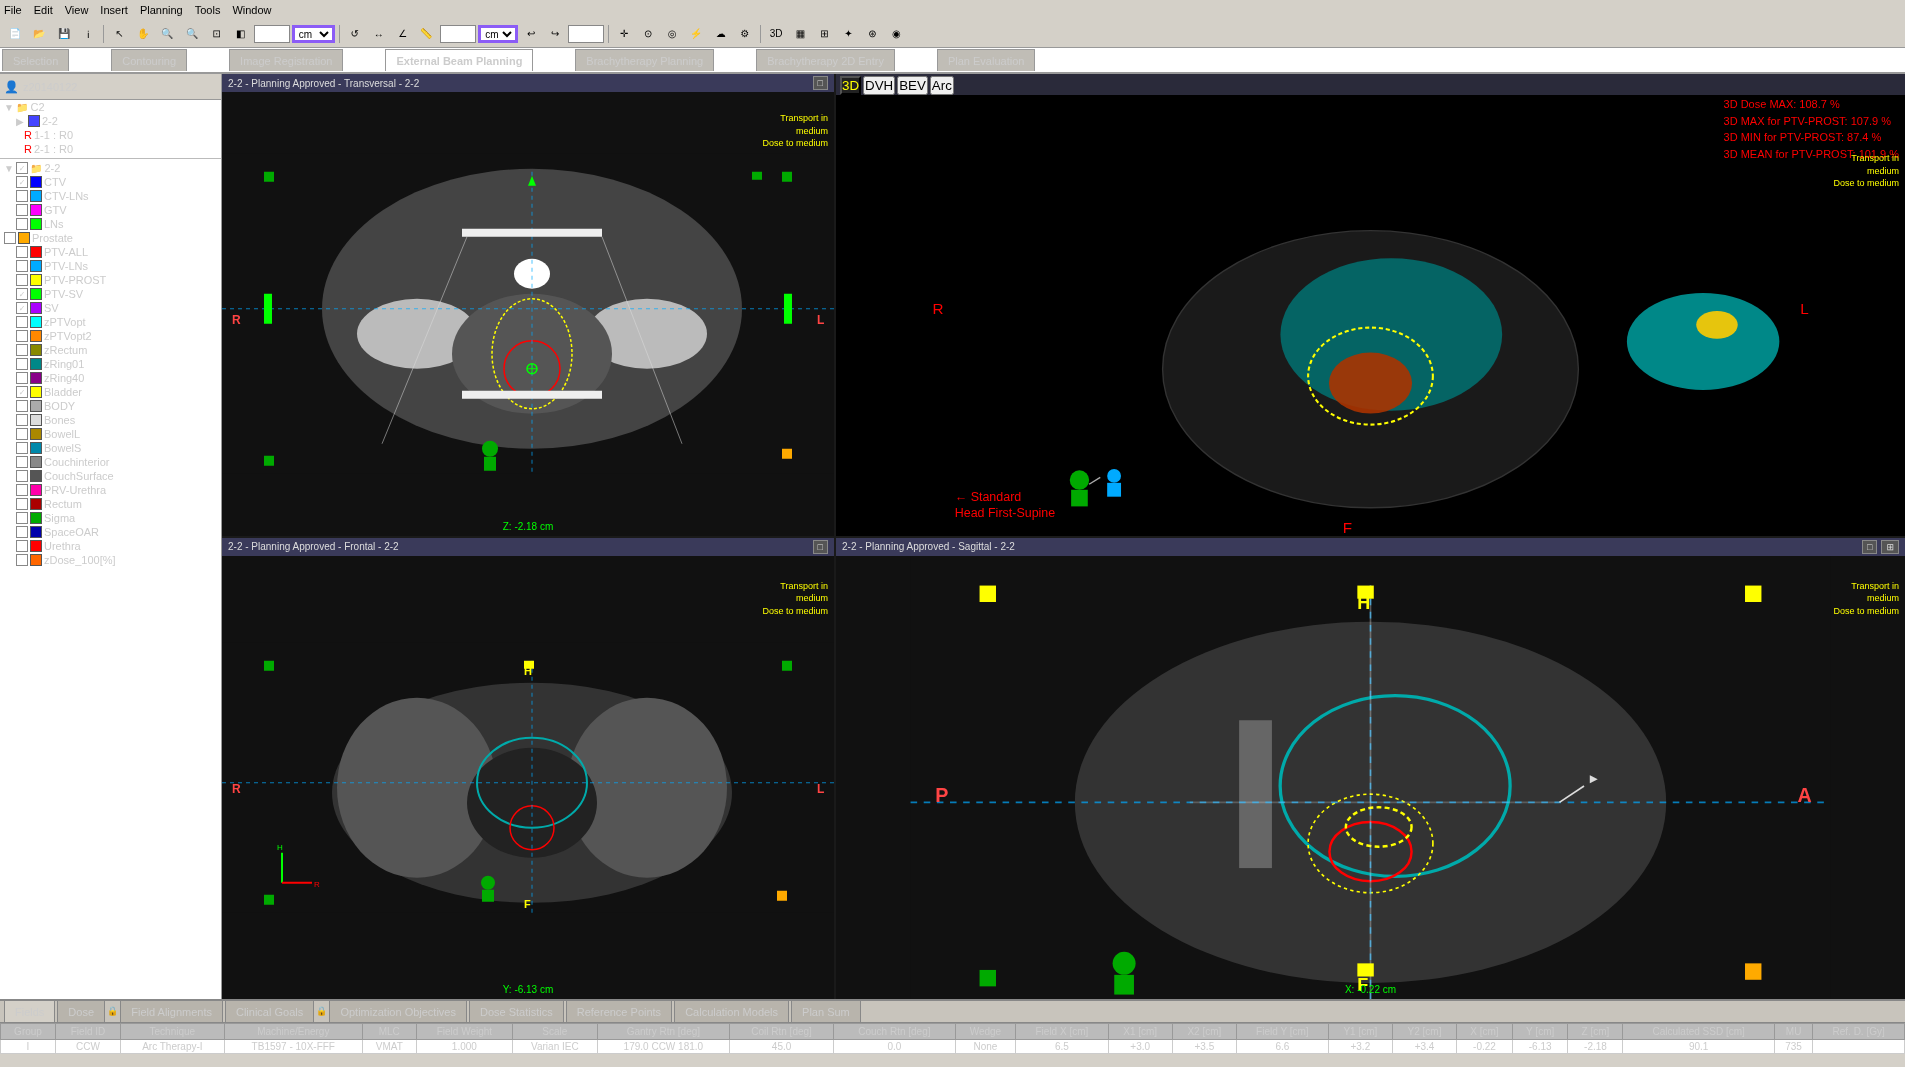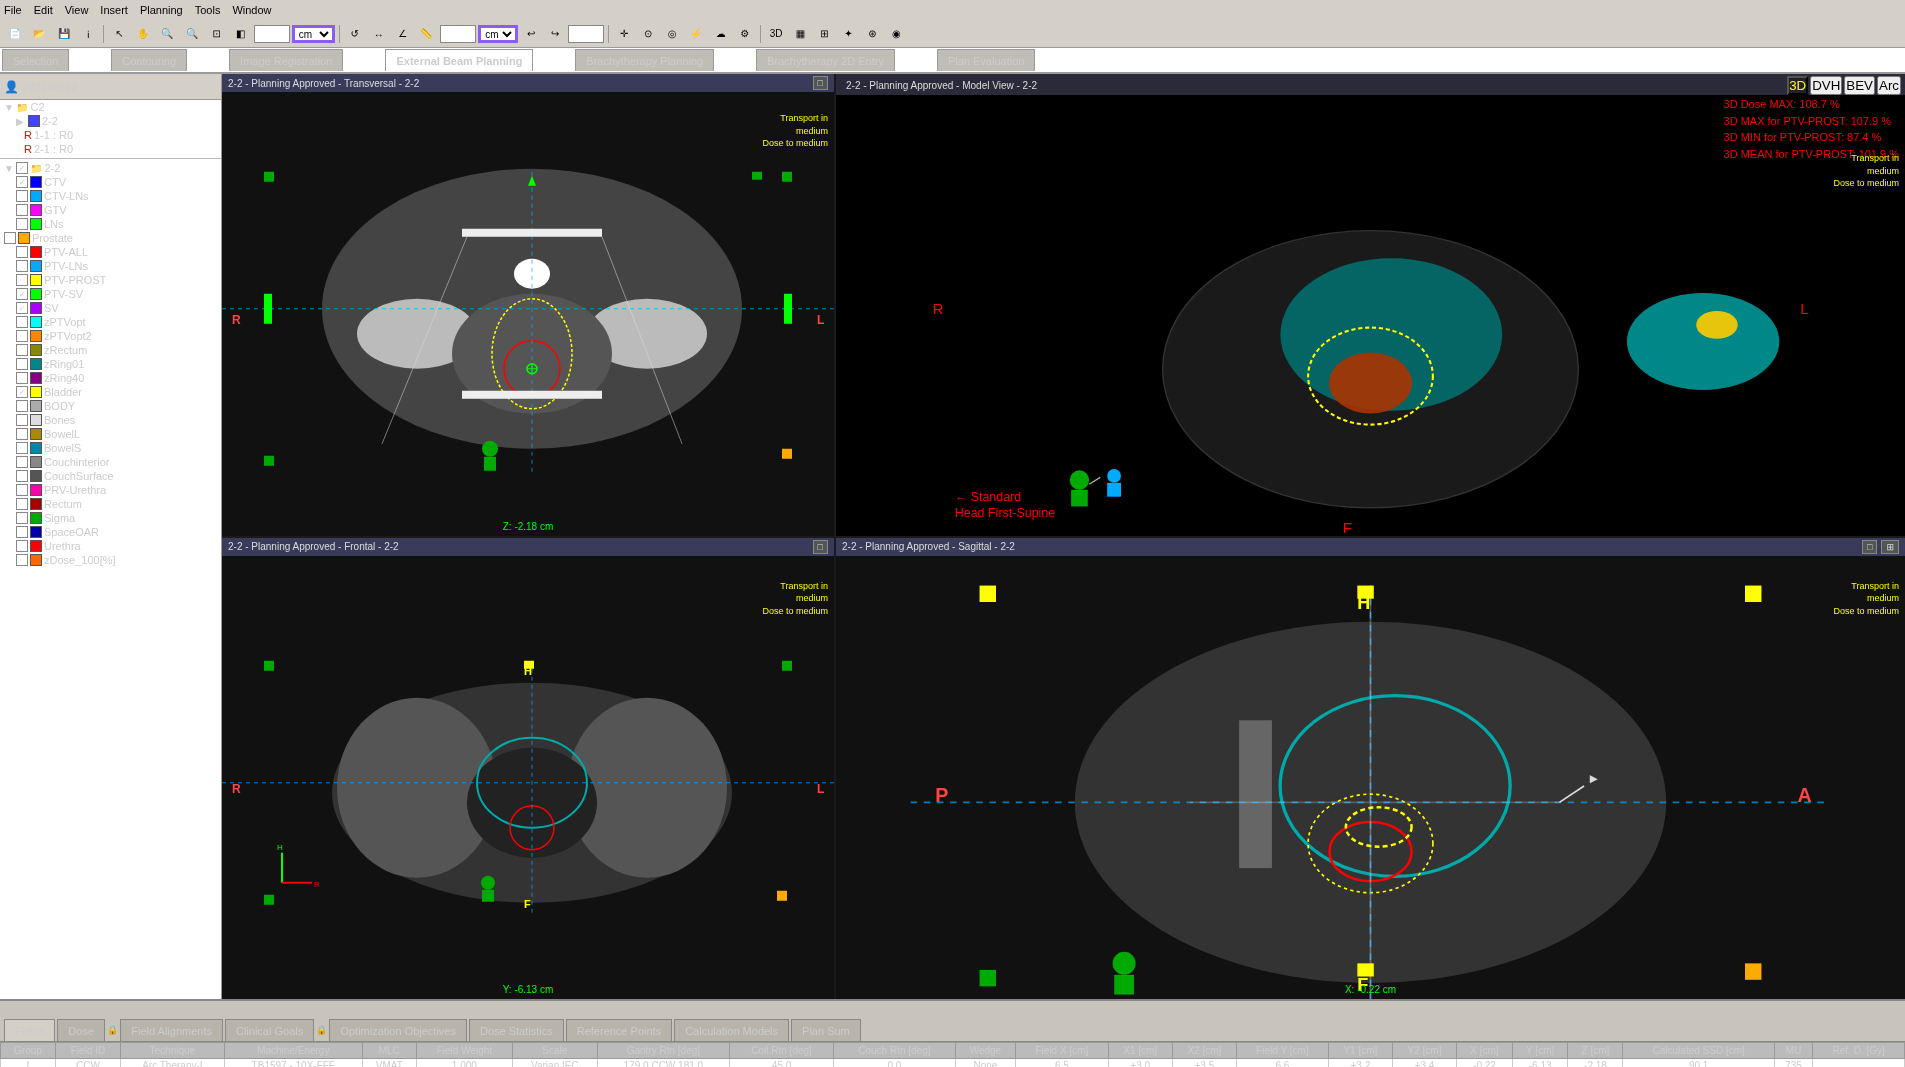--- a/index.html
+++ b/index.html
@@ -39,21 +39,21 @@
     .vp-header { background: #3a3a5a; color: #aaa; font-size: 10px; padding: 2px 6px; display: flex; align-items: center; gap: 8px; }
     .vp-header .vp-title { color: #ddd; font-size: 10px; }
     .vp-header .vp-btns { margin-left: auto; display: flex; gap: 4px; }
     .vp-header .vp-btn { background: #555; border: 1px solid #888; color: #ddd; font-size: 9px; padding: 0 4px; cursor: pointer; height: 14px; display: flex; align-items: center; }
     .vp-content { position: absolute; top: 18px; left: 0; right: 0; bottom: 0; background: #111; display: flex; align-items: center; justify-content: center; }
     .vp-overlay { position: absolute; top: 20px; right: 6px; color: #ff0; font-size: 9px; text-align: right; line-height: 1.4; }
     .vp-coord { position: absolute; bottom: 4px; left: 50%; transform: translateX(-50%); color: #0f0; font-size: 10px; }
 
     
     #bottom-panel { height: 68px; background: #d4d0c8; border-top: 2px solid #888; display: flex; flex-direction: column; }
-    #bottom-tabs { display: flex; align-items: flex-end; height: 41px; background: #c8c4bc; padding: 0 4px; border-bottom: 1px solid #888; gap: 2px; }
+    #bottom-tabs { display: flex; align-items: flex-end; height: 22px; background: #c8c4bc; padding: 0 4px; border-bottom: 1px solid #888; gap: 2px; }
     .bot-tab { padding: 2px 10px; font-size: 11px; cursor: pointer; background: #b8b4ac; border: 1px solid #888; border-bottom: none; height: 22px; display: flex; align-items: center; }
     .bot-tab.active { background: #d4d0c8; }
     #bottom-content { flex: 1; background: #d4d0c8; overflow: hidden; }
 
     
     table.data-table { width: 100%; border-collapse: collapse; font-size: 10px; }
     table.data-table th { background: #bbb; border: 1px solid #999; padding: 2px 4px; text-align: center; font-weight: normal; white-space: nowrap; }
     table.data-table td { background: #fff; border: 1px solid #ccc; padding: 1px 4px; text-align: center; white-space: nowrap; }
 
     
@@ -374,23 +374,20 @@
 medium
 Dose to medium</span>
         </div>
       </div>
       <div class="vp-coord">Z: -2.18 cm</div>
     </div>
 
     <div class="viewport vp-3d" style="position:relative;">
 
       <div style="display:flex;gap:2px;background:#2a2a3a;padding:2px 4px 0;position:absolute;top:0;left:0;right:0;z-index:10;">
-        <div class="vp-header" style="flex:1;background:transparent;">
-          <span class="vp-title">2-2 - Planning Approved - Model View - 2-2</span>
-        </div>
         <div style="display:flex;gap:2px;align-items:center;">
           <button class="vp-btn" style="background:#222;color:#ff0;">3D</button>
           <button class="vp-btn">DVH</button>
           <button class="vp-btn">BEV</button>
           <button class="vp-btn">Arc</button>
         </div>
       </div>
       <div style="position:absolute;top:18px;left:0;right:0;bottom:0;">
         <svg width="100%" height="100%" viewBox="0 0 680 320" xmlns="http://www.w3.org/2000/svg">
           <rect width="680" height="320" fill="#000"></rect>

